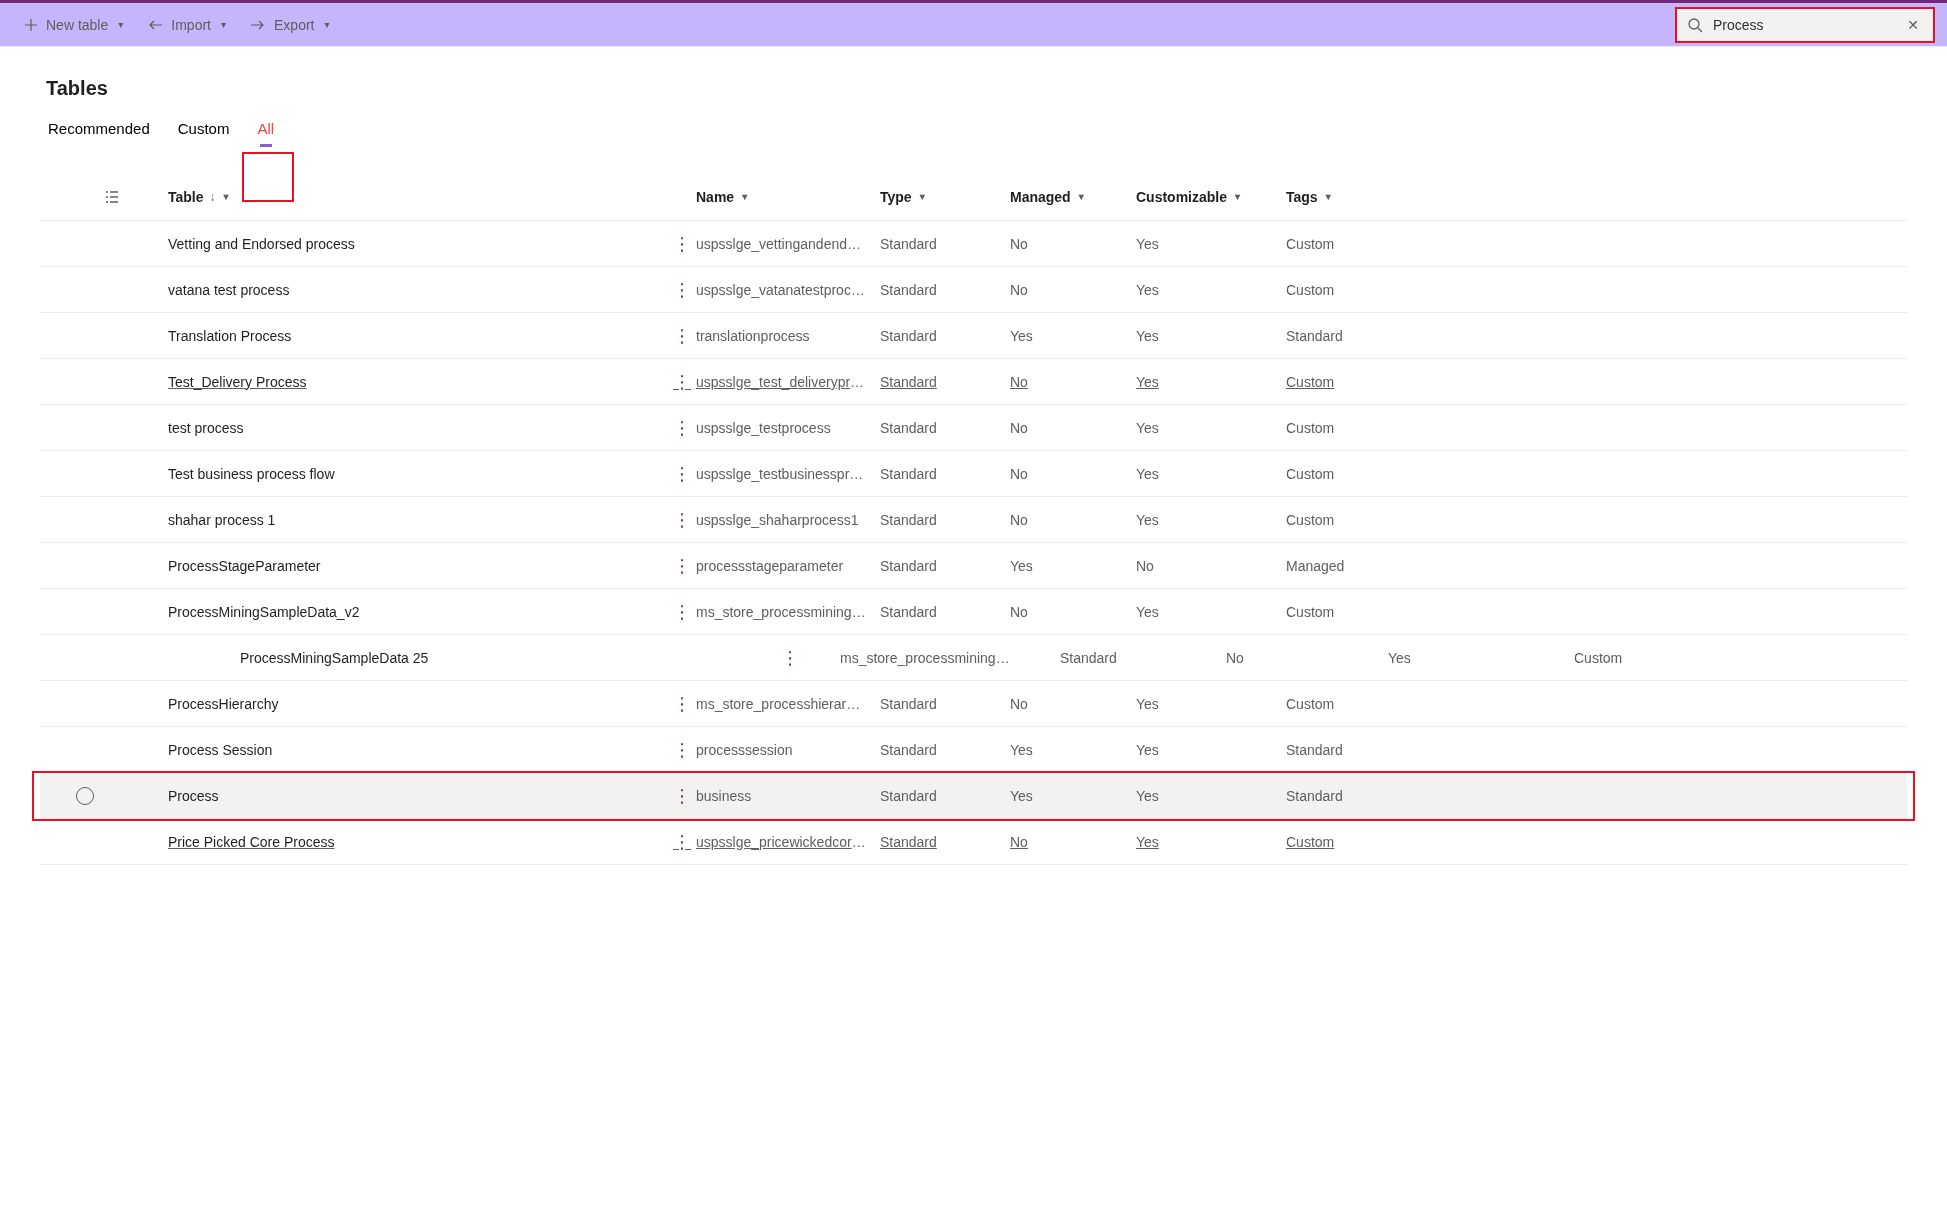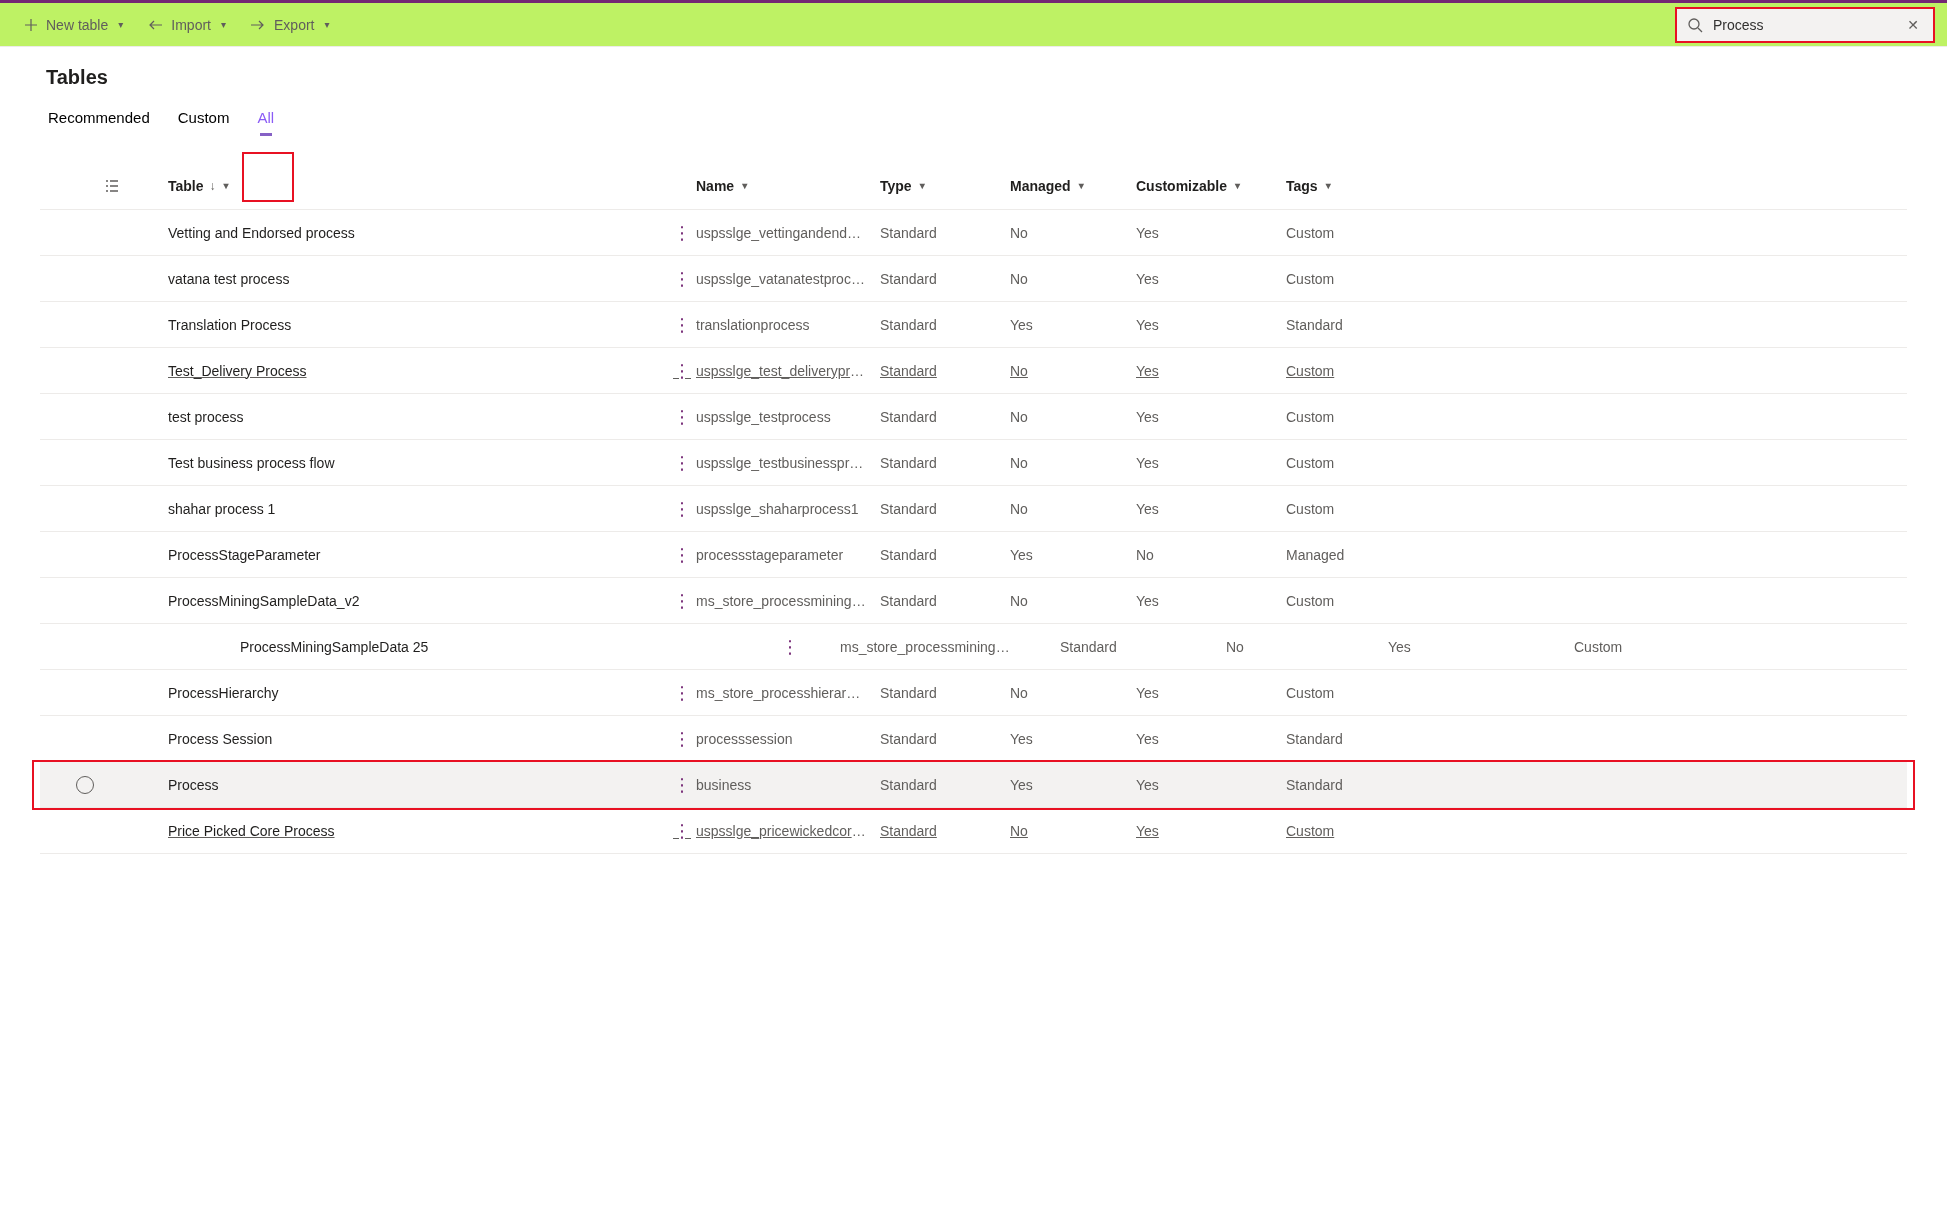--- a/index.html
+++ b/index.html
@@ -8,21 +8,21 @@
     font-size: 14px;
     color: #323130;
     background: #fff;
     width: 1947px;
   }
   .top-accent { height: 3px; background: #742774; }
   .toolbar {
     display: flex;
     align-items: center;
     height: 44px;
-    background: #bef264;
+    background: #c4b5fd;
     border-bottom: 1px solid #edebe9;
     padding: 0 12px;
     position: relative;
   }
   .toolbar-btn {
     display: inline-flex;
     align-items: center;
     gap: 8px;
     padding: 0 12px;
     height: 100%;
@@ -41,31 +41,31 @@
     background: #f3f2f1;
     padding: 0 10px;
   }
   .search-wrap .sicon { color: #605e5c; margin-right: 10px; display:inline-flex; }
   .search-wrap input {
     flex: 1; border: none; outline: none; background: transparent;
     font-size: 14px; color: #323130;
   }
   .search-wrap .clear { color: #605e5c; cursor: pointer; font-size: 14px; padding: 4px; }
 
-  .content { padding: 19px 40px 0 40px; }
+  .content { padding: 30px 40px 0 40px; }
   .page-title { font-size: 20px; font-weight: 600; color: #201f1e; margin-bottom: 14px; padding-left: 6px;}
   .tab-bar { display: flex; gap: 24px; border-bottom: 0; margin-bottom: 28px; padding-left: 6px; align-items: center;}
   .tab {
     padding: 6px 2px 8px 2px;
     color: #000000;
     cursor: pointer;
     position: relative;
     font-size: 15px;
   }
-  .tab.selected { color: #8b5cf6; }
+  .tab.selected { color: #ef4444; }
   .tab.selected::after {
     content: "";
     position: absolute; left: 20%; right: 20%; bottom: -2px;
     height: 3px; background: #8661c5;
   }
   .tab-highlight {
     position: absolute; border: 2px solid #e81123;
     left: 242px; top: 105px; width: 52px; height: 50px;
     pointer-events: none;
   }

